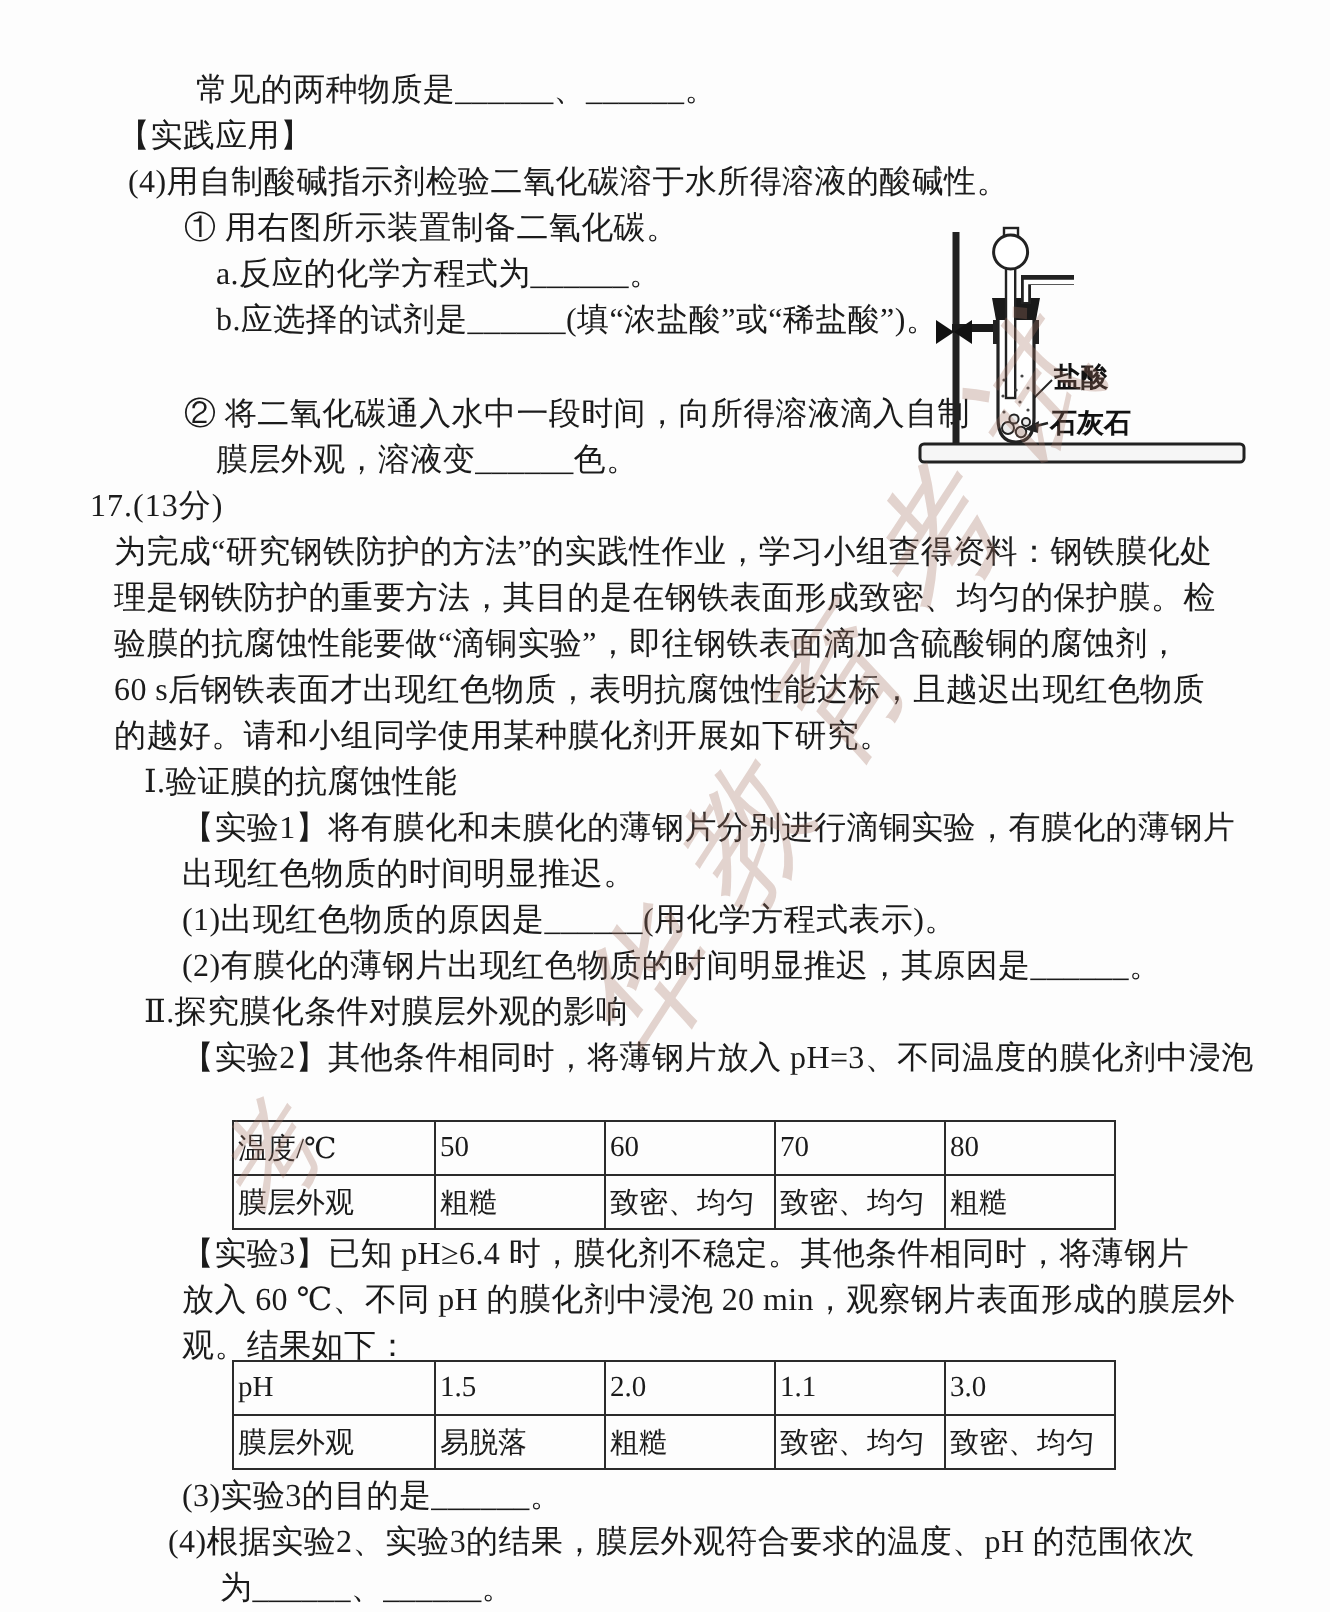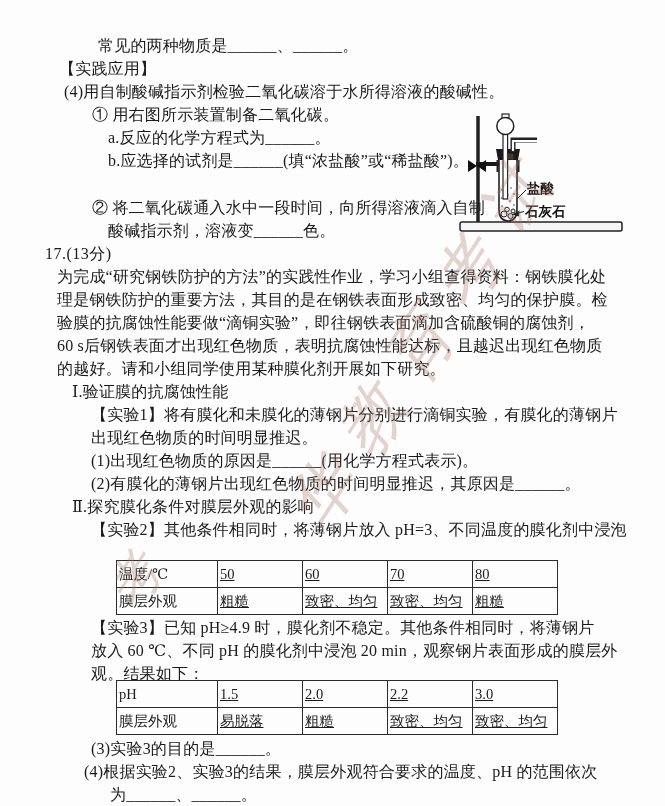--- a/index.html
+++ b/index.html
@@ -27,21 +27,21 @@
   }
   table.dt td{
     border:1.4px solid #2b2b2b;
     height:26px;
     vertical-align:middle;
     font-size:14.5px;
     padding:0 2px;
     white-space:nowrap;
   }
   table.dt td.c1{width:96px;}
-  table.dt td.cd{width:80px;text-decoration:underline;}
+  table.dt td.cd{width:80px;}
   .wm{
     position:absolute;
     color:rgba(165,115,100,0.30);
     font-family:"DejaVu Serif","Liberation Serif",serif;
     font-style:italic;
     white-space:nowrap;
     pointer-events:none;
     z-index:3;
   }
   #wm1{left:225px;top:330px;font-size:66px;letter-spacing:22px;transform:rotate(-57deg);transform-origin:40% 50%;}
@@ -57,21 +57,21 @@
   <div class="wm" id="wm1">华教育考试</div>
   <div class="wm" id="wm2">考</div>
 
   <div class="line" style="top:36px;left:98px">常见的两种物质是______、______。</div>
   <div class="line" style="top:59px;left:59px">【实践应用】</div>
   <div class="line" style="top:82px;left:64px">(4)用自制酸碱指示剂检验二氧化碳溶于水所得溶液的酸碱性。</div>
   <div class="line" style="top:105px;left:92px">① 用右图所示装置制备二氧化碳。</div>
   <div class="line" style="top:128px;left:108px">a.反应的化学方程式为______。</div>
   <div class="line" style="top:151px;left:108px">b.应选择的试剂是______(填“浓盐酸”或“稀盐酸”)。</div>
   <div class="line" style="top:198px;left:92px">② 将二氧化碳通入水中一段时间，向所得溶液滴入自制</div>
-  <div class="line" style="top:221px;left:108px">酸碱指示剂，溶液变______色。</div>
+  <div class="line" style="top:221px;left:108px">膜层外观，溶液变______色。</div>
 
   <div class="line qnum" style="top:244px;left:45px">17.(13分)</div>
   <div class="line" style="top:267px;left:57px">为完成“研究钢铁防护的方法”的实践性作业，学习小组查得资料：钢铁膜化处</div>
   <div class="line" style="top:290px;left:57px">理是钢铁防护的重要方法，其目的是在钢铁表面形成致密、均匀的保护膜。检</div>
   <div class="line" style="top:313px;left:57px">验膜的抗腐蚀性能要做“滴铜实验”，即往钢铁表面滴加含硫酸铜的腐蚀剂，</div>
   <div class="line" style="top:336px;left:57px">60 s后钢铁表面才出现红色物质，表明抗腐蚀性能达标，且越迟出现红色物质</div>
   <div class="line" style="top:359px;left:57px">的越好。请和小组同学使用某种膜化剂开展如下研究。</div>
   <div class="line" style="top:382px;left:72px">Ⅰ.验证膜的抗腐蚀性能</div>
   <div class="line" style="top:405px;left:91px">【实验1】将有膜化和未膜化的薄钢片分别进行滴铜实验，有膜化的薄钢片</div>
   <div class="line" style="top:428px;left:91px">出现红色物质的时间明显推迟。</div>
@@ -92,31 +92,31 @@
     <tr>
       <td class="c1">膜层外观</td>
       <td class="cd">粗糙</td>
       <td class="cd">致密、均匀</td>
       <td class="cd">致密、均匀</td>
       <td class="cd">粗糙</td>
     </tr>
   </tbody>
     </table>
 
-  <div class="line" style="top:618px;left:91px">【实验3】已知 pH≥4.9 时，膜化剂不稳定。其他条件相同时，将薄钢片</div>
+  <div class="line" style="top:618px;left:91px">【实验3】已知 pH≥6.4 时，膜化剂不稳定。其他条件相同时，将薄钢片</div>
   <div class="line" style="top:641px;left:91px">放入 60 ℃、不同 pH 的膜化剂中浸泡 20 min，观察钢片表面形成的膜层外</div>
   <div class="line" style="top:664px;left:91px">观。结果如下：</div>
 
   <table class="dt" style="left:116px;top:680px">
     <tbody>
         <tr>
       <td class="c1">pH</td>
       <td class="cd">1.5</td>
       <td class="cd">2.0</td>
-      <td class="cd">2.2</td>
+      <td class="cd">1.1</td>
       <td class="cd">3.0</td>
     </tr>
     <tr>
       <td class="c1">膜层外观</td>
       <td class="cd">易脱落</td>
       <td class="cd">粗糙</td>
       <td class="cd">致密、均匀</td>
       <td class="cd">致密、均匀</td>
     </tr>
   </tbody>

